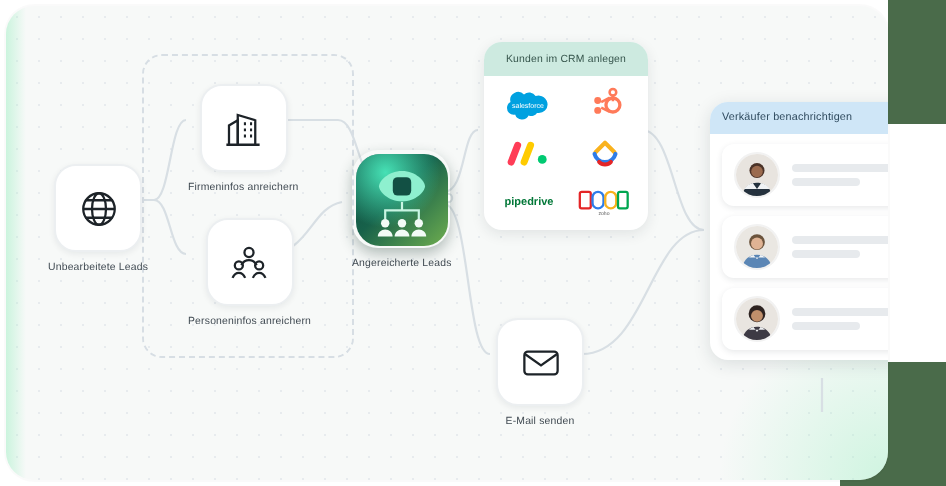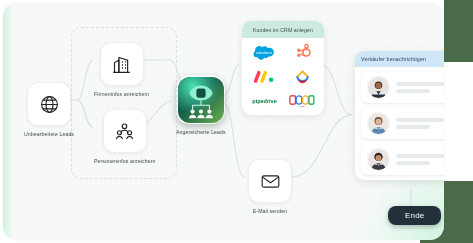--- a/index.html
+++ b/index.html
@@ -361,15 +361,14 @@
         </div>
         <div class="bars">
           <div class="bar"></div>
           <div class="bar short"></div>
         </div>
       </div>
 
     </div>
   </div>
 
-  <div id="ende-btn">Ende</div>
 
 </div>
 
 </body></html>

